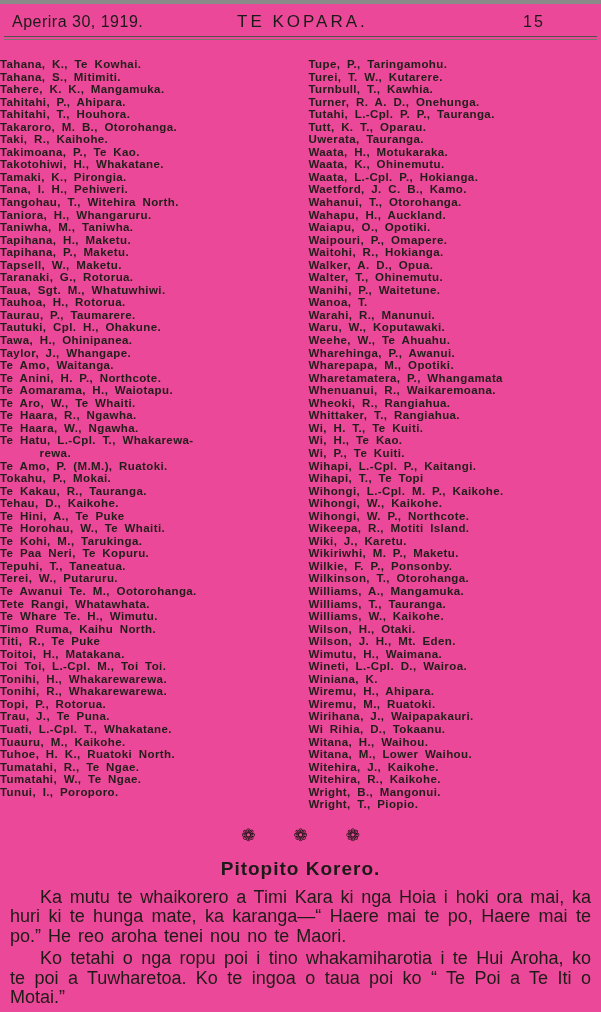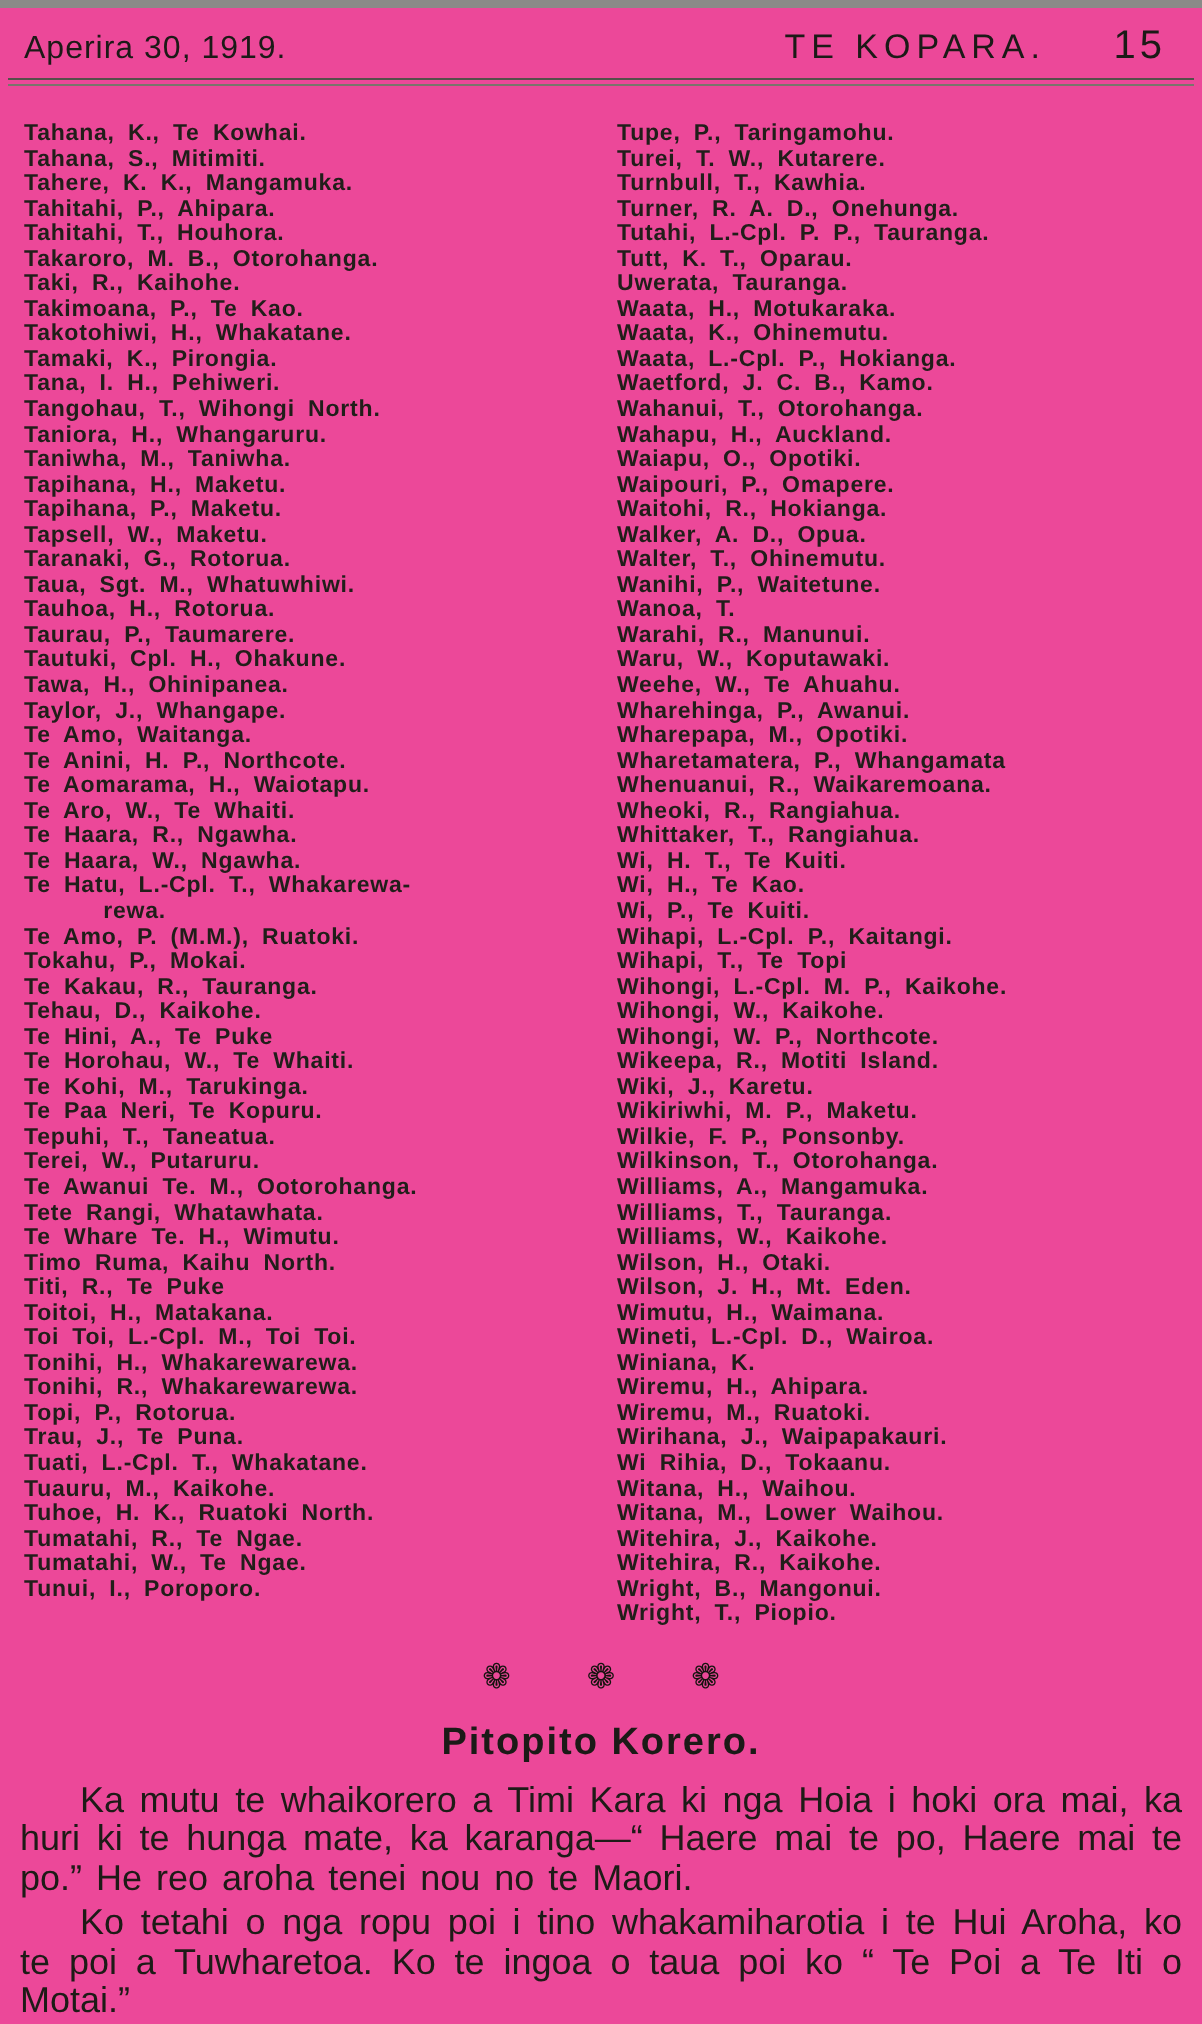--- a/index.html
+++ b/index.html
@@ -12,35 +12,35 @@
     overflow:hidden;
     position:relative;
     box-sizing:border-box;
   }
   
   .header{
     display:flex;align-items:baseline;
     padding:8px 10px 0 12px;
   }
   .header .date{font-size:16px;letter-spacing:0.5px;width:190px;}
-  .header .title{font-size:17px;letter-spacing:3px;flex:1;text-align:right;padding-left:35px;}
-  .header .pageno{font-size:20px;letter-spacing:2px;text-align:right;width:60px;padding-right:8px;}
+  .header .title{font-size:17px;letter-spacing:3px;flex:1;text-align:left;padding-left:35px;}
+  .header .pageno{font-size:16px;letter-spacing:2px;text-align:left;width:60px;padding-right:8px;}
   .rule{margin:4px 4px 0 4px;}
   .rule .r1{height:1px;background:#55504a;}
   .rule .r2{height:1px;background:#7a756c;margin-top:2px;}
   
   .roll{
     display:flex;
     margin-top:18px;
   }
   .roll .col{
     width:50%;
     box-sizing:border-box;
   }
-  .roll .col.left{padding-left:12px;}
+  .roll .col.left{}
   .roll .col.right{padding-left:8px;}
   .roll-line{
     font-size:11.5px;
     font-weight:700;
     line-height:12.55px;
     letter-spacing:0.4px;
     word-spacing:3px;
     white-space:pre;
     color:#211e1a;
   }
@@ -92,21 +92,21 @@
         <div class="roll-line">Tahana, S., Mitimiti.</div>
         <div class="roll-line">Tahere, K. K., Mangamuka.</div>
         <div class="roll-line">Tahitahi, P., Ahipara.</div>
         <div class="roll-line">Tahitahi, T., Houhora.</div>
         <div class="roll-line">Takaroro, M. B., Otorohanga.</div>
         <div class="roll-line">Taki, R., Kaihohe.</div>
         <div class="roll-line">Takimoana, P., Te Kao.</div>
         <div class="roll-line">Takotohiwi, H., Whakatane.</div>
         <div class="roll-line">Tamaki, K., Pirongia.</div>
         <div class="roll-line">Tana, I. H., Pehiweri.</div>
-        <div class="roll-line">Tangohau, T., Wihongi North.</div>
+        <div class="roll-line">Tangohau, T., Witehira North.</div>
         <div class="roll-line">Taniora, H., Whangaruru.</div>
         <div class="roll-line">Taniwha, M., Taniwha.</div>
         <div class="roll-line">Tapihana, H., Maketu.</div>
         <div class="roll-line">Tapihana, P., Maketu.</div>
         <div class="roll-line">Tapsell, W., Maketu.</div>
         <div class="roll-line">Taranaki, G., Rotorua.</div>
         <div class="roll-line">Taua, Sgt. M., Whatuwhiwi.</div>
         <div class="roll-line">Tauhoa, H., Rotorua.</div>
         <div class="roll-line">Taurau, P., Taumarere.</div>
         <div class="roll-line">Tautuki, Cpl. H., Ohakune.</div>

